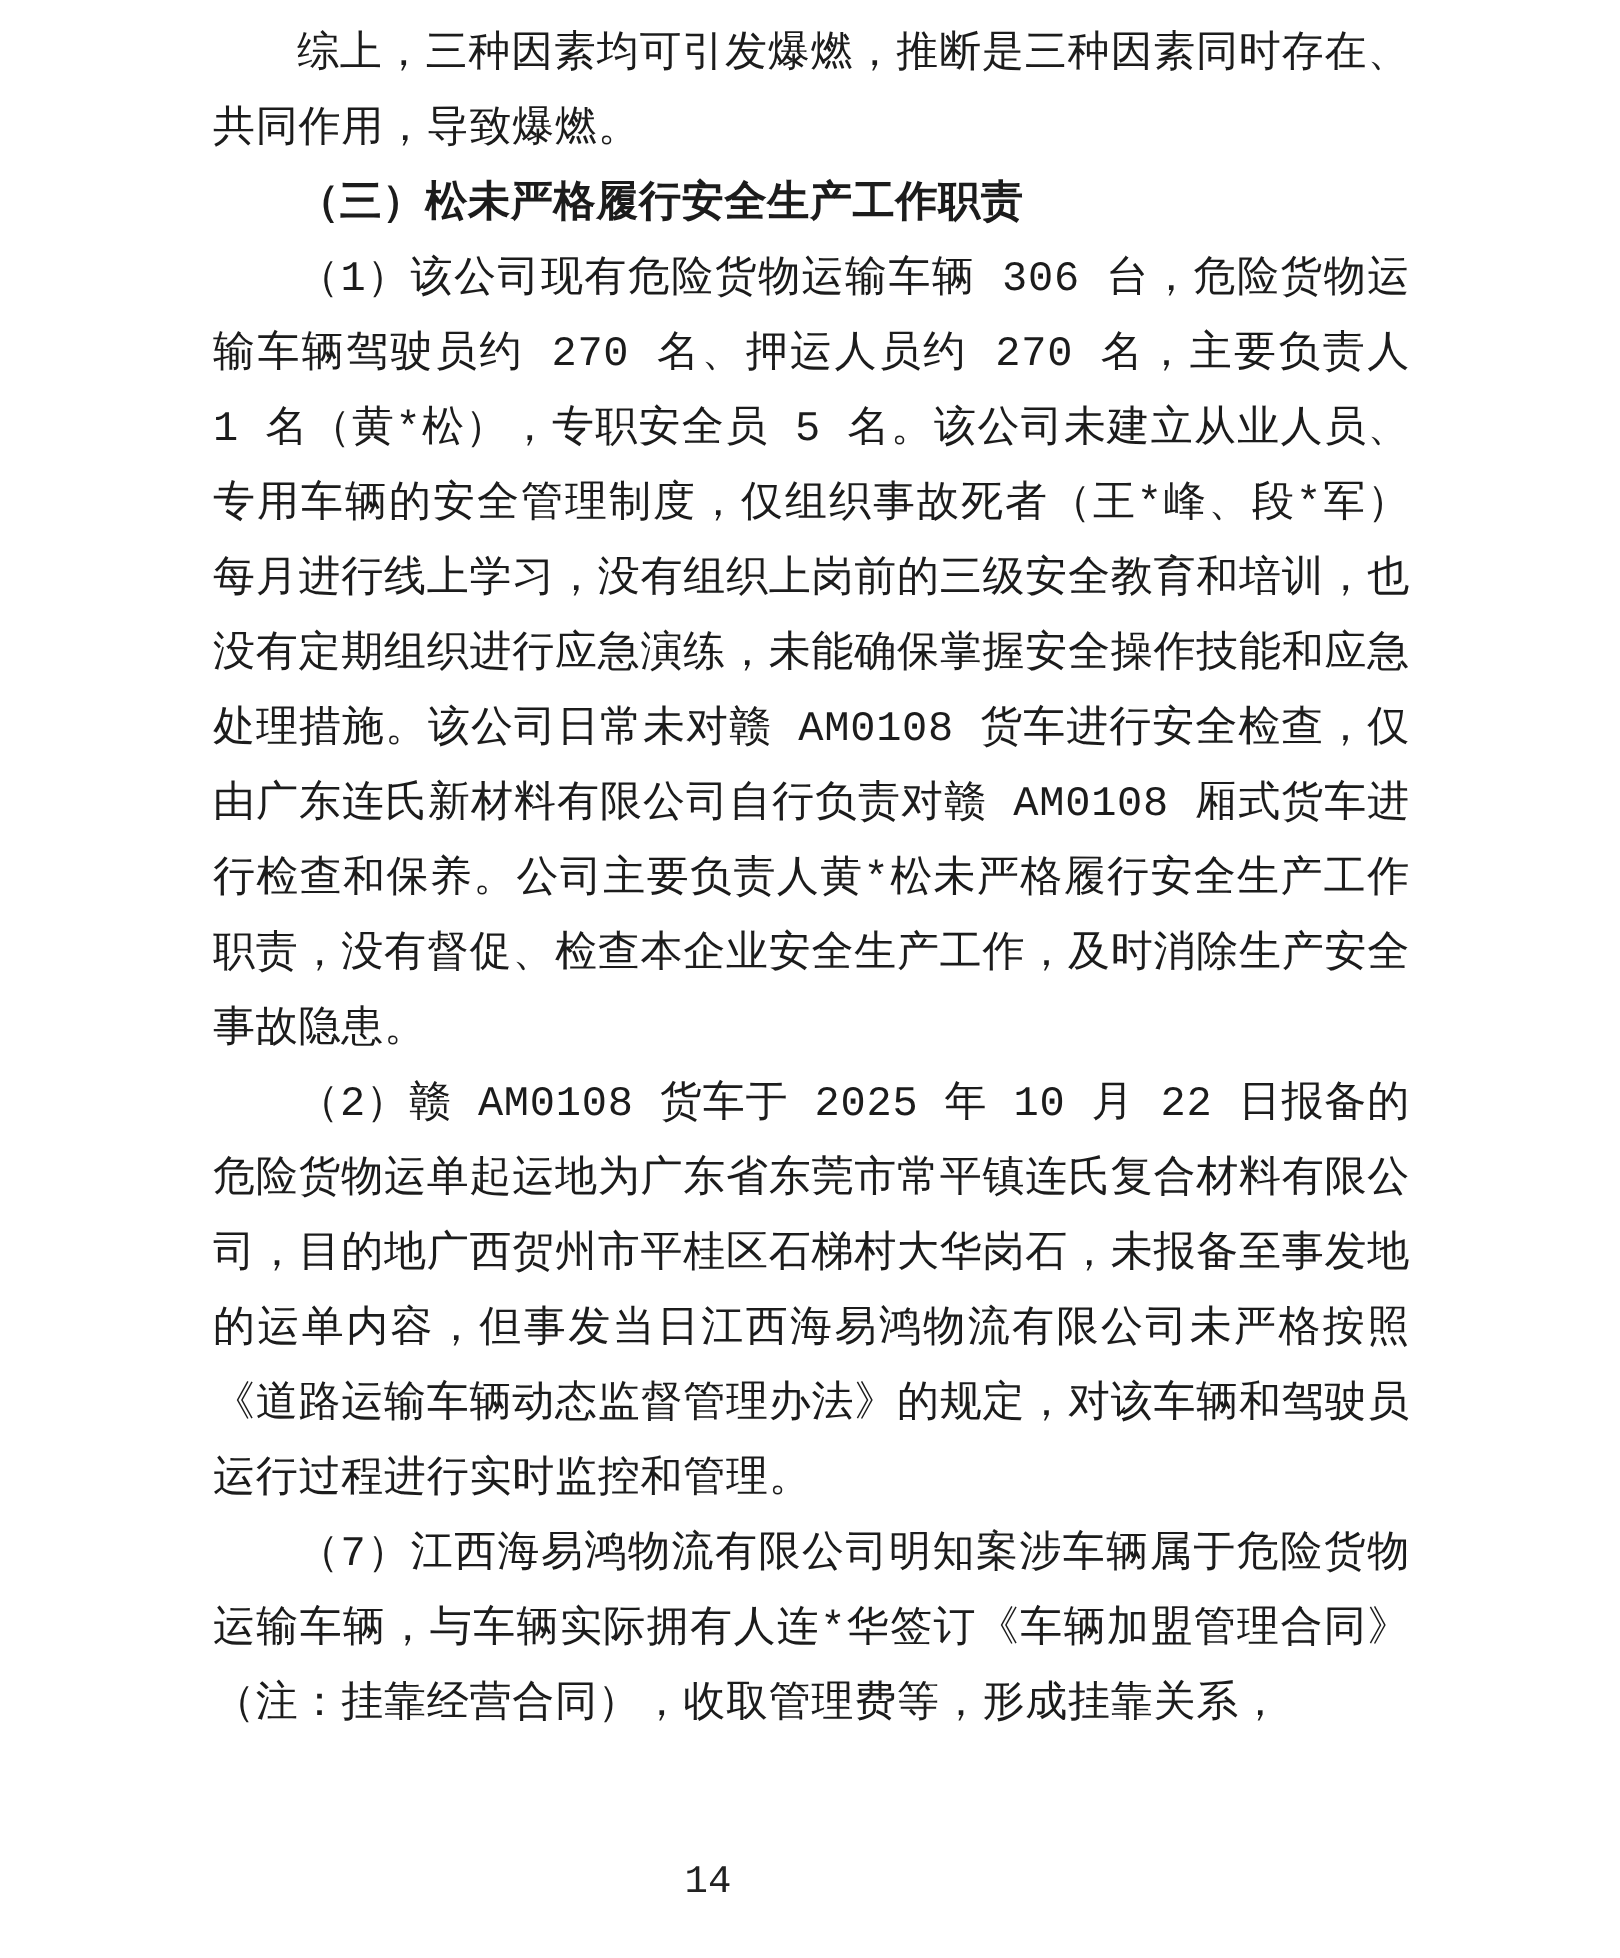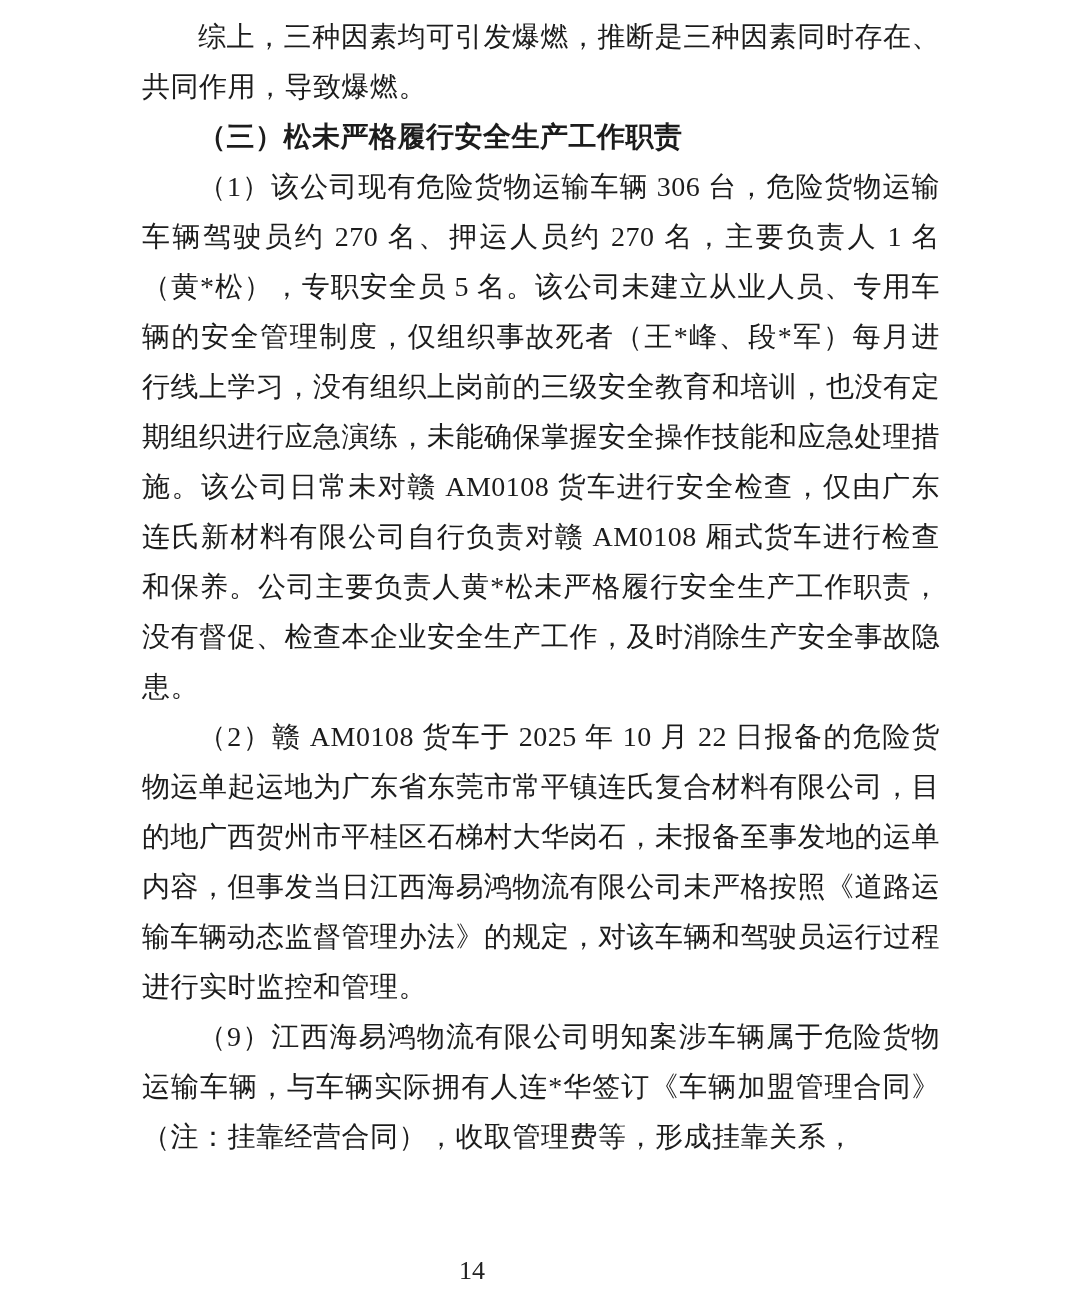--- a/index.html
+++ b/index.html
@@ -6,21 +6,21 @@
     margin: 0;
     padding: 0;
     background: #ffffff;
   }
   .page {
     position: relative;
     width: 944px;
     height: 1305px;
     background: #ffffff;
     overflow: hidden;
-    font-family: Liberation Serif, serif;
+    font-family: Liberation Mono, monospace;
     color: #1c1c1c;
   }
   .content {
     position: absolute;
     left: 142px;
     top: 12px;
     width: 798px;
   }
   .para {
     margin: 0;
@@ -32,33 +32,33 @@
     word-break: break-all;
   }
   .heading {
     font-weight: 700;
   }
   .subheading {
     font-weight: 700;
   }
   .page-number {
     position: absolute;
-    bottom: 19px;
+    bottom: 36px;
     left: 0;
     width: 100%;
     text-align: center;
     font-size: 26px;
     color: #222222;
   }
 </style>
 </head>
 <body>
 
 <div class="page">
   <div class="content">
     <p class="para body">综上，三种因素均可引发爆燃，推断是三种因素同时存在、共同作用，导致爆燃。</p>
     <p class="para heading">（三）松未严格履行安全生产工作职责</p>
     <p class="para body">（1）该公司现有危险货物运输车辆 306 台，危险货物运输车辆驾驶员约 270 名、押运人员约 270 名，主要负责人 1 名（黄*松），专职安全员 5 名。该公司未建立从业人员、专用车辆的安全管理制度，仅组织事故死者（王*峰、段*军）每月进行线上学习，没有组织上岗前的三级安全教育和培训，也没有定期组织进行应急演练，未能确保掌握安全操作技能和应急处理措施。该公司日常未对赣 AM0108 货车进行安全检查，仅由广东连氏新材料有限公司自行负责对赣 AM0108 厢式货车进行检查和保养。公司主要负责人黄*松未严格履行安全生产工作职责，没有督促、检查本企业安全生产工作，及时消除生产安全事故隐患。</p>
     <p class="para body">（2）赣 AM0108 货车于 2025 年 10 月 22 日报备的危险货物运单起运地为广东省东莞市常平镇连氏复合材料有限公司，目的地广西贺州市平桂区石梯村大华岗石，未报备至事发地的运单内容，但事发当日江西海易鸿物流有限公司未严格按照《道路运输车辆动态监督管理办法》的规定，对该车辆和驾驶员运行过程进行实时监控和管理。</p>
-    <p class="para body">（9）江西海易鸿物流有限公司明知案涉车辆属于危险货物运输车辆，与车辆实际拥有人连*华签订《车辆加盟管理合同》（注：挂靠经营合同），收取管理费等，形成挂靠关系，</p>
+    <p class="para body">（7）江西海易鸿物流有限公司明知案涉车辆属于危险货物运输车辆，与车辆实际拥有人连*华签订《车辆加盟管理合同》（注：挂靠经营合同），收取管理费等，形成挂靠关系，</p>
   </div>
   <div class="page-number">14</div>
 </div>
 
 </body></html>

